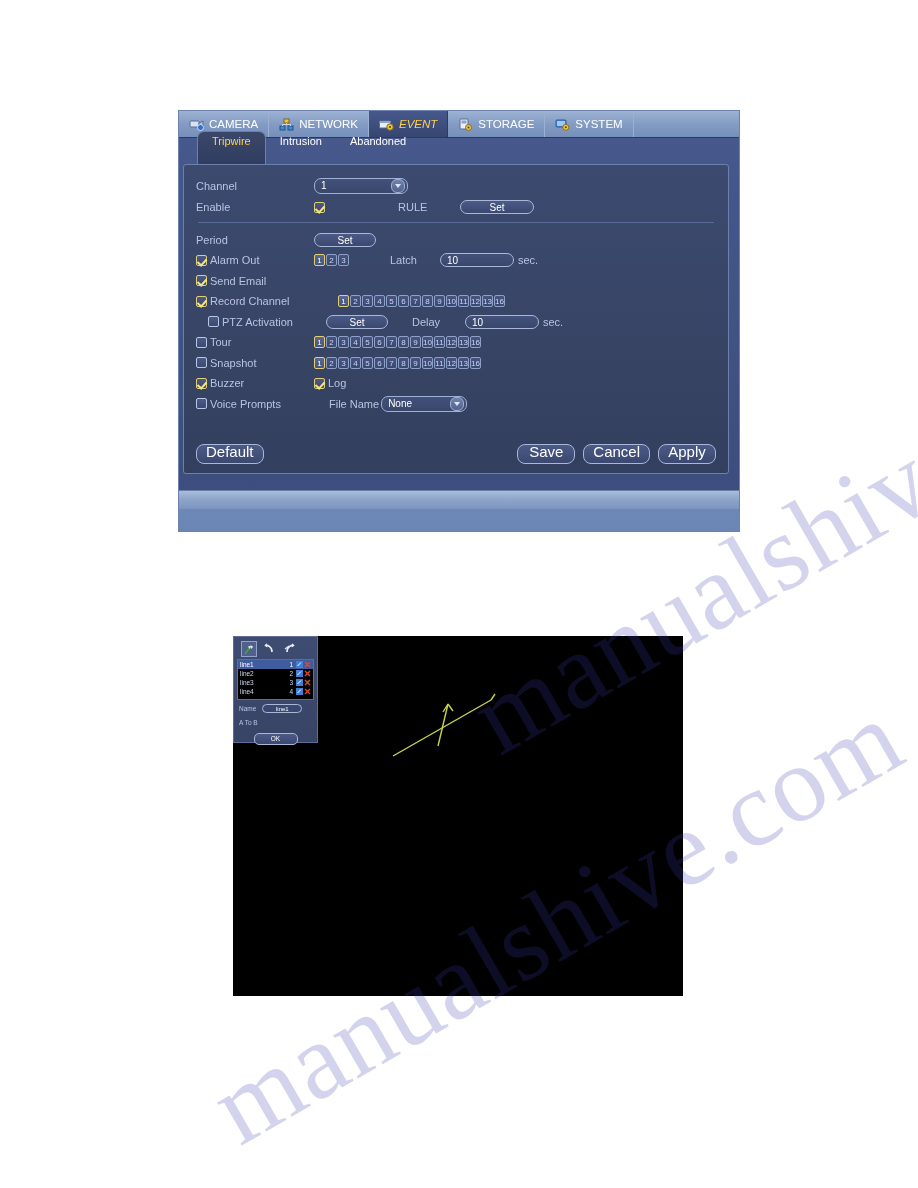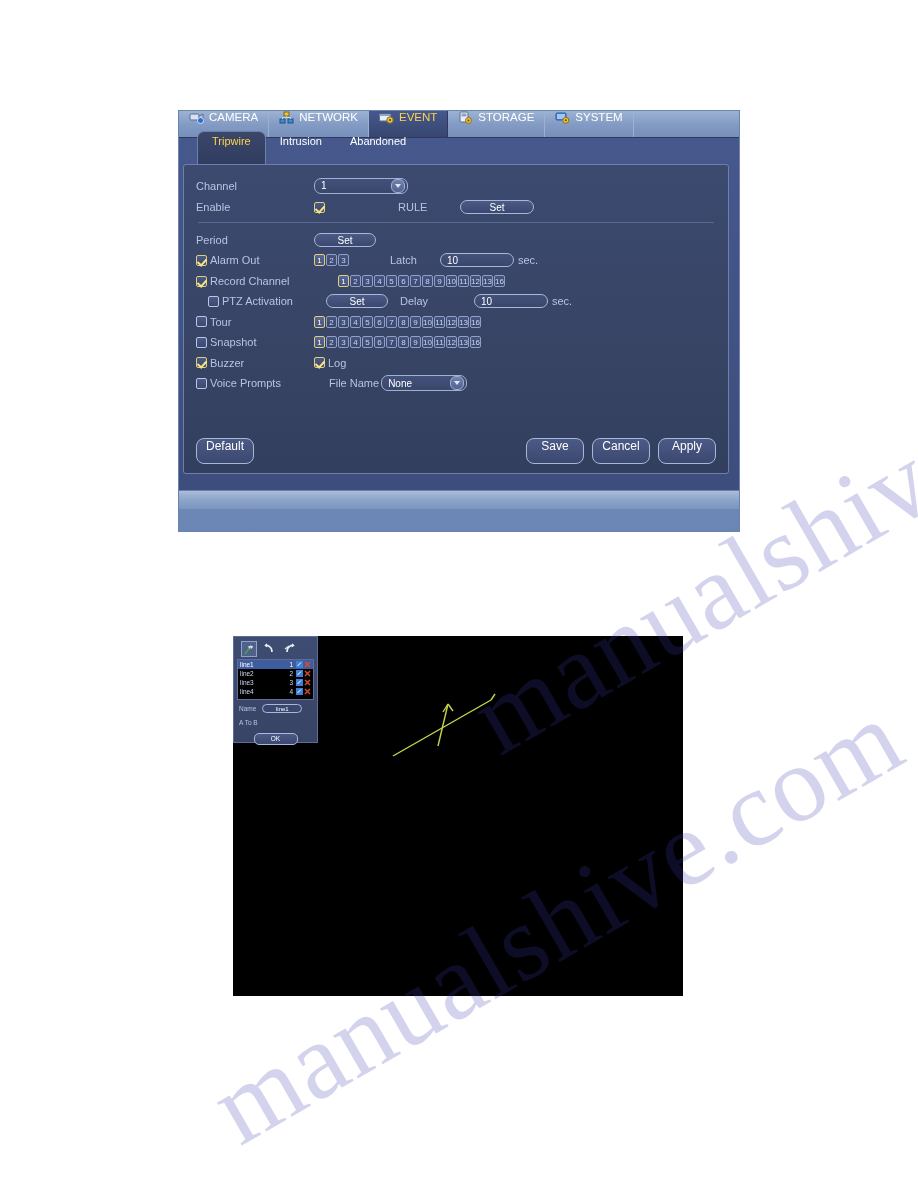--- a/index.html
+++ b/index.html
@@ -41,29 +41,30 @@
     color:#ffffff;font-size:11px;line-height:20px;text-align:center;
     letter-spacing:.6px;
   }
   
   .topnav{
     height:26px;display:flex;align-items:stretch;
     background:linear-gradient(180deg,#9db3d4 0%,#849cc4 50%,#7690bb 100%);
     border-bottom:1px solid #2e3a5c;
   }
   .topnav .tab{
-    display:flex;align-items:flex-start;gap:5px;
+    display:flex;align-items:center;gap:5px;
     padding:0 10px;font-size:11.5px;color:#ffffff;
     border-right:1px solid #9cb1d2;
     position:relative;
   }
   .topnav .tab.active{
     background:linear-gradient(180deg,#46588c 0%,#374670 100%);
     color:#ffd34d;
     border-right:1px solid #2e3a5c;
+    font-style:italic;
   }
   .topnav .spacer{flex:1;}
   .ic{width:15px;height:13px;display:inline-block;position:relative;}
   
   .body-split{display:flex;height:352px;}
   .sidebar{
     width:112px;padding:8px 0 0 12px;box-sizing:border-box;
     background:linear-gradient(180deg,#46588c 0%,#3c4c7c 100%);
   }
   .sidebar .item{
@@ -146,23 +147,23 @@
   .chan{
     width:11px;height:12px;border:1px solid #8fa0c8;border-radius:2px;
     background:linear-gradient(180deg,#46547f 0%,#3b4870 100%);
     color:#ccd6ef;font-size:8px;line-height:11px;text-align:center;
     box-sizing:border-box;
   }
   .chan.sel{border-color:#e2cf73;color:#ffffff;background:linear-gradient(180deg,#5a6896 0%,#47547f 100%);}
   .footbtns{position:absolute;left:12px;right:12px;bottom:9px;display:flex;align-items:center;}
   .footbtns .right{margin-left:auto;display:flex;gap:8px;}
   .btn-lg{
-    height:26px;min-width:58px;border:1px solid #a9b8d8;border-radius:8px;
+    height:20px;min-width:58px;border:1px solid #a9b8d8;border-radius:8px;
     background:linear-gradient(180deg,#4b5a86 0%,#3b4870 100%);
-    color:#ffffff;font-size:12px;line-height:14px;text-align:center;
+    color:#ffffff;font-size:15px;line-height:14px;text-align:center;
     display:inline-block;padding:0 9px;box-sizing:border-box;margin-top:32px;
   }
   .statusbar{
     height:18px;
     background:linear-gradient(180deg,#aabdda 0%,#8ca4c9 50%,#7c95bf 100%);
     border-top:1px solid #687fa8;
   }
   
   #video-area{
     position:absolute;left:233px;top:636px;width:450px;height:360px;
@@ -310,20 +311,26 @@
           <span class="chans">
             <span class="chan sel">1</span>
             <span class="chan">2</span>
             <span class="chan">3</span>
           </span>
           <span class="lbl" style="width:50px;margin-left:41px;">Latch</span>
           <span class="fld">10</span>
           <span class="lbl" style="margin-left:4px;">sec.</span>
         </div>
 
+        <div class="cbrow">
+          <span style="width:118px;display:flex;align-items:center;">
+            <span class="cb on"></span>
+            <span class="t">Send Email</span>
+          </span>
+        </div>
 
         <div class="cbrow">
           <span style="width:142px;display:flex;align-items:flex-end;">
             <span class="cb on"></span>
             <span class="t">Record Channel</span>
           </span>
           <span class="chans">
             <span class="chan sel">1</span>
             <span class="chan">2</span>
             <span class="chan">3</span>
@@ -340,21 +347,21 @@
             <span class="chan">16</span>
           </span>
         </div>
 
         <div class="cbrow">
           <span style="width:118px;display:flex;align-items:center;padding-left:12px;">
             <span class="cb"></span>
             <span class="t">PTZ Activation</span>
           </span>
           <span class="btn">Set</span>
-          <span class="lbl" style="width:74px;margin-left:12px;">Delay</span>
+          <span class="lbl" style="width:53px;margin-left:24px;">Delay</span>
           <span class="fld">10</span>
           <span class="lbl" style="margin-left:4px;">sec.</span>
         </div>
 
         <div class="cbrow">
           <span style="width:118px;display:flex;align-items:center;">
             <span class="cb"></span>
             <span class="t">Tour</span>
           </span>
           <span class="chans">

